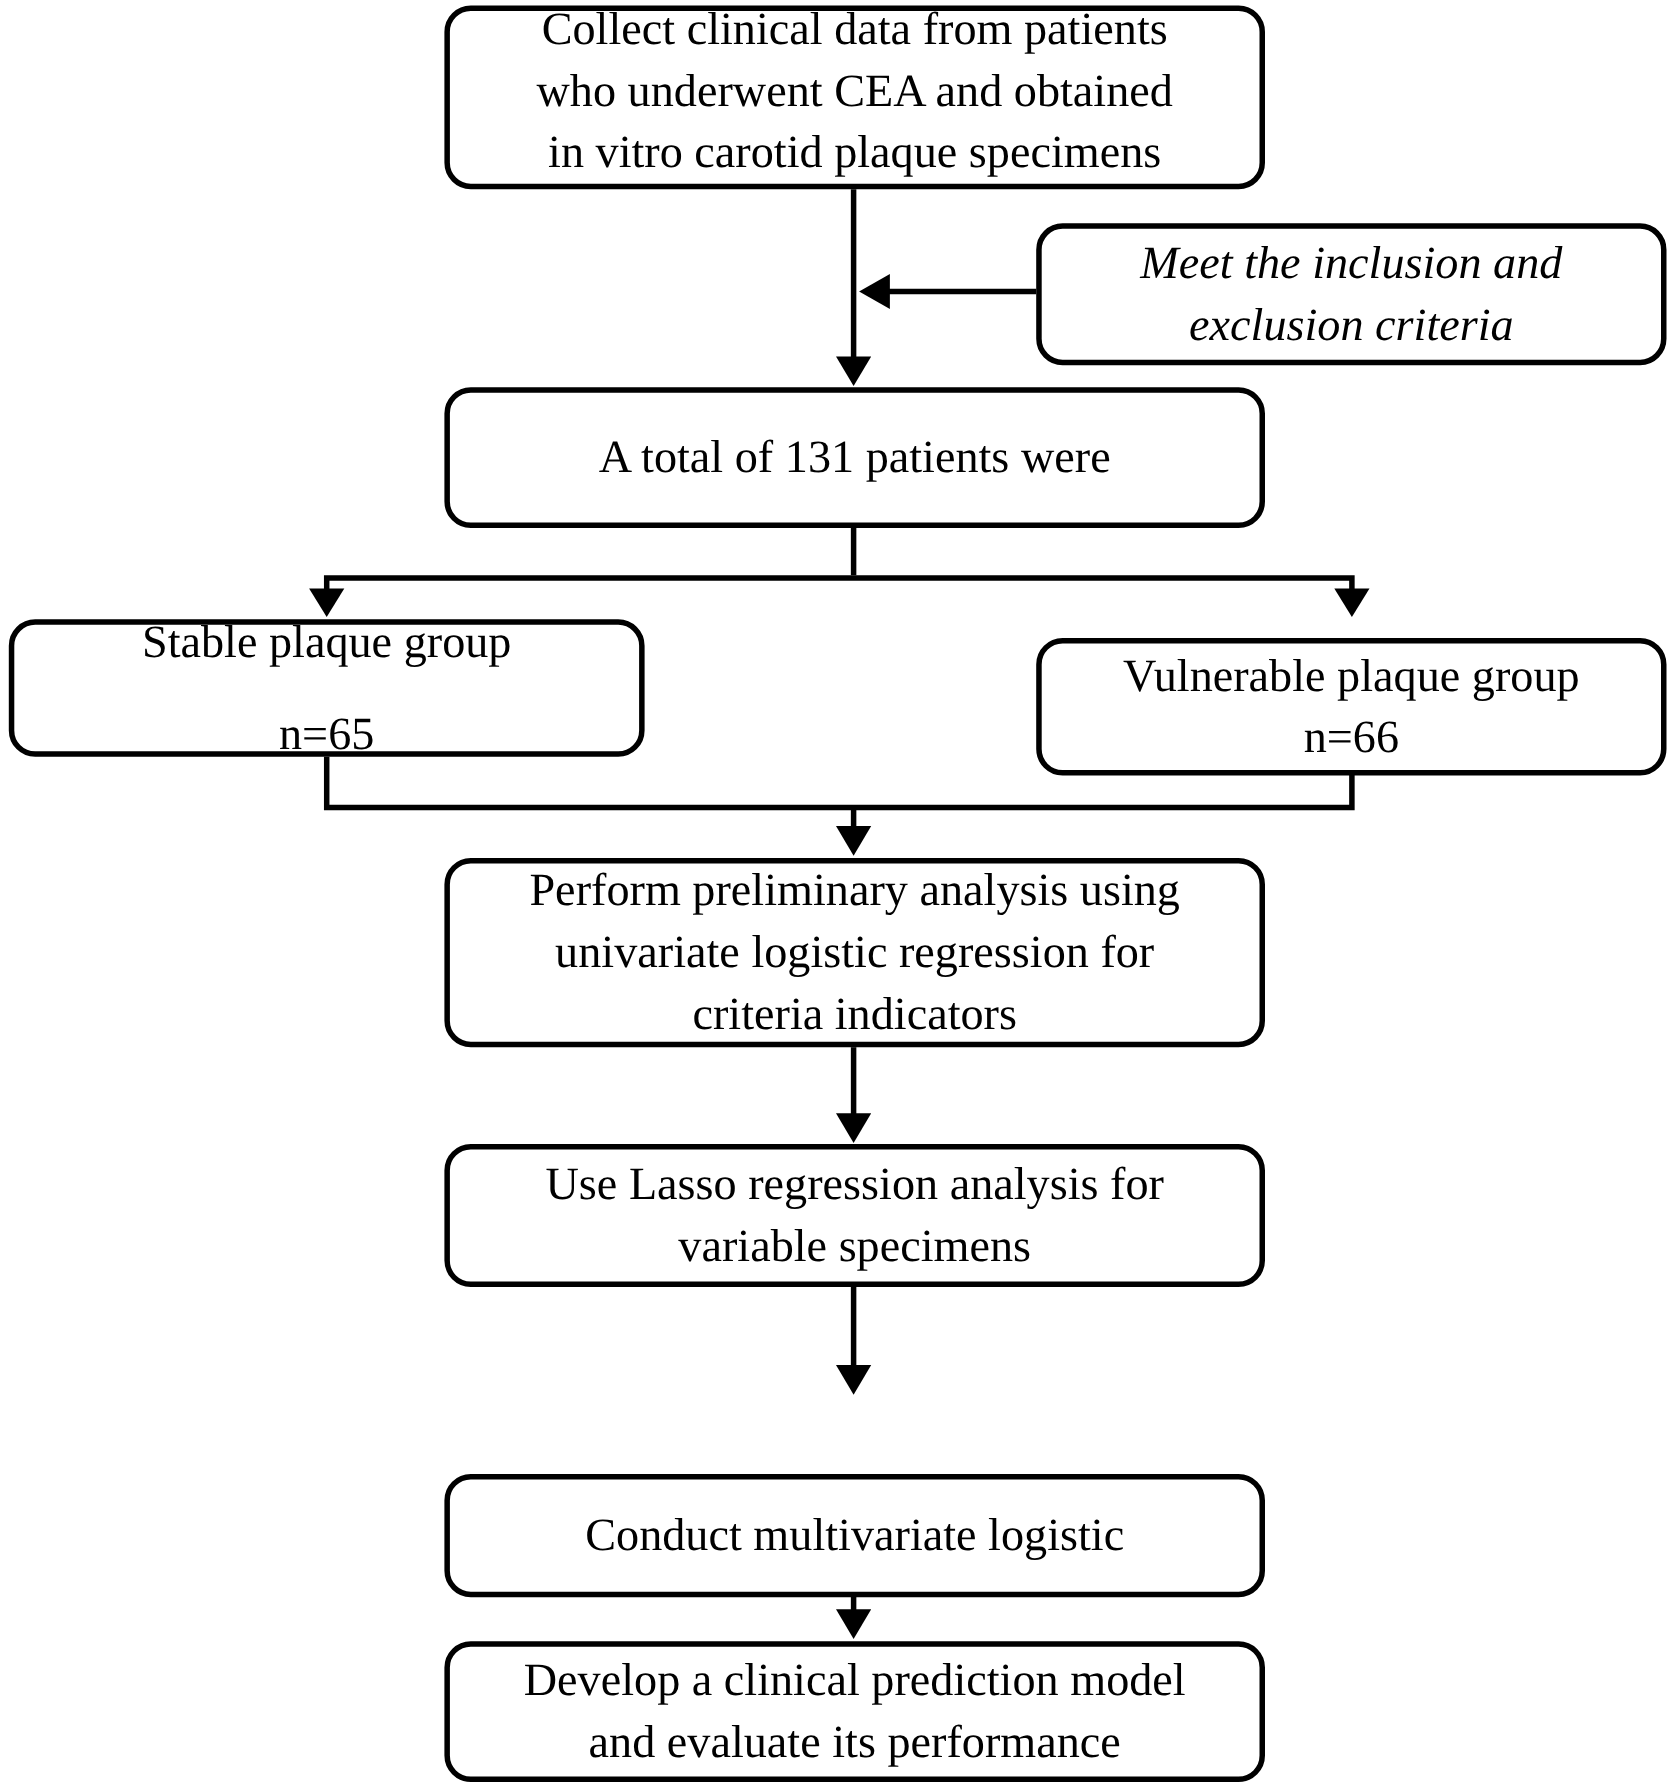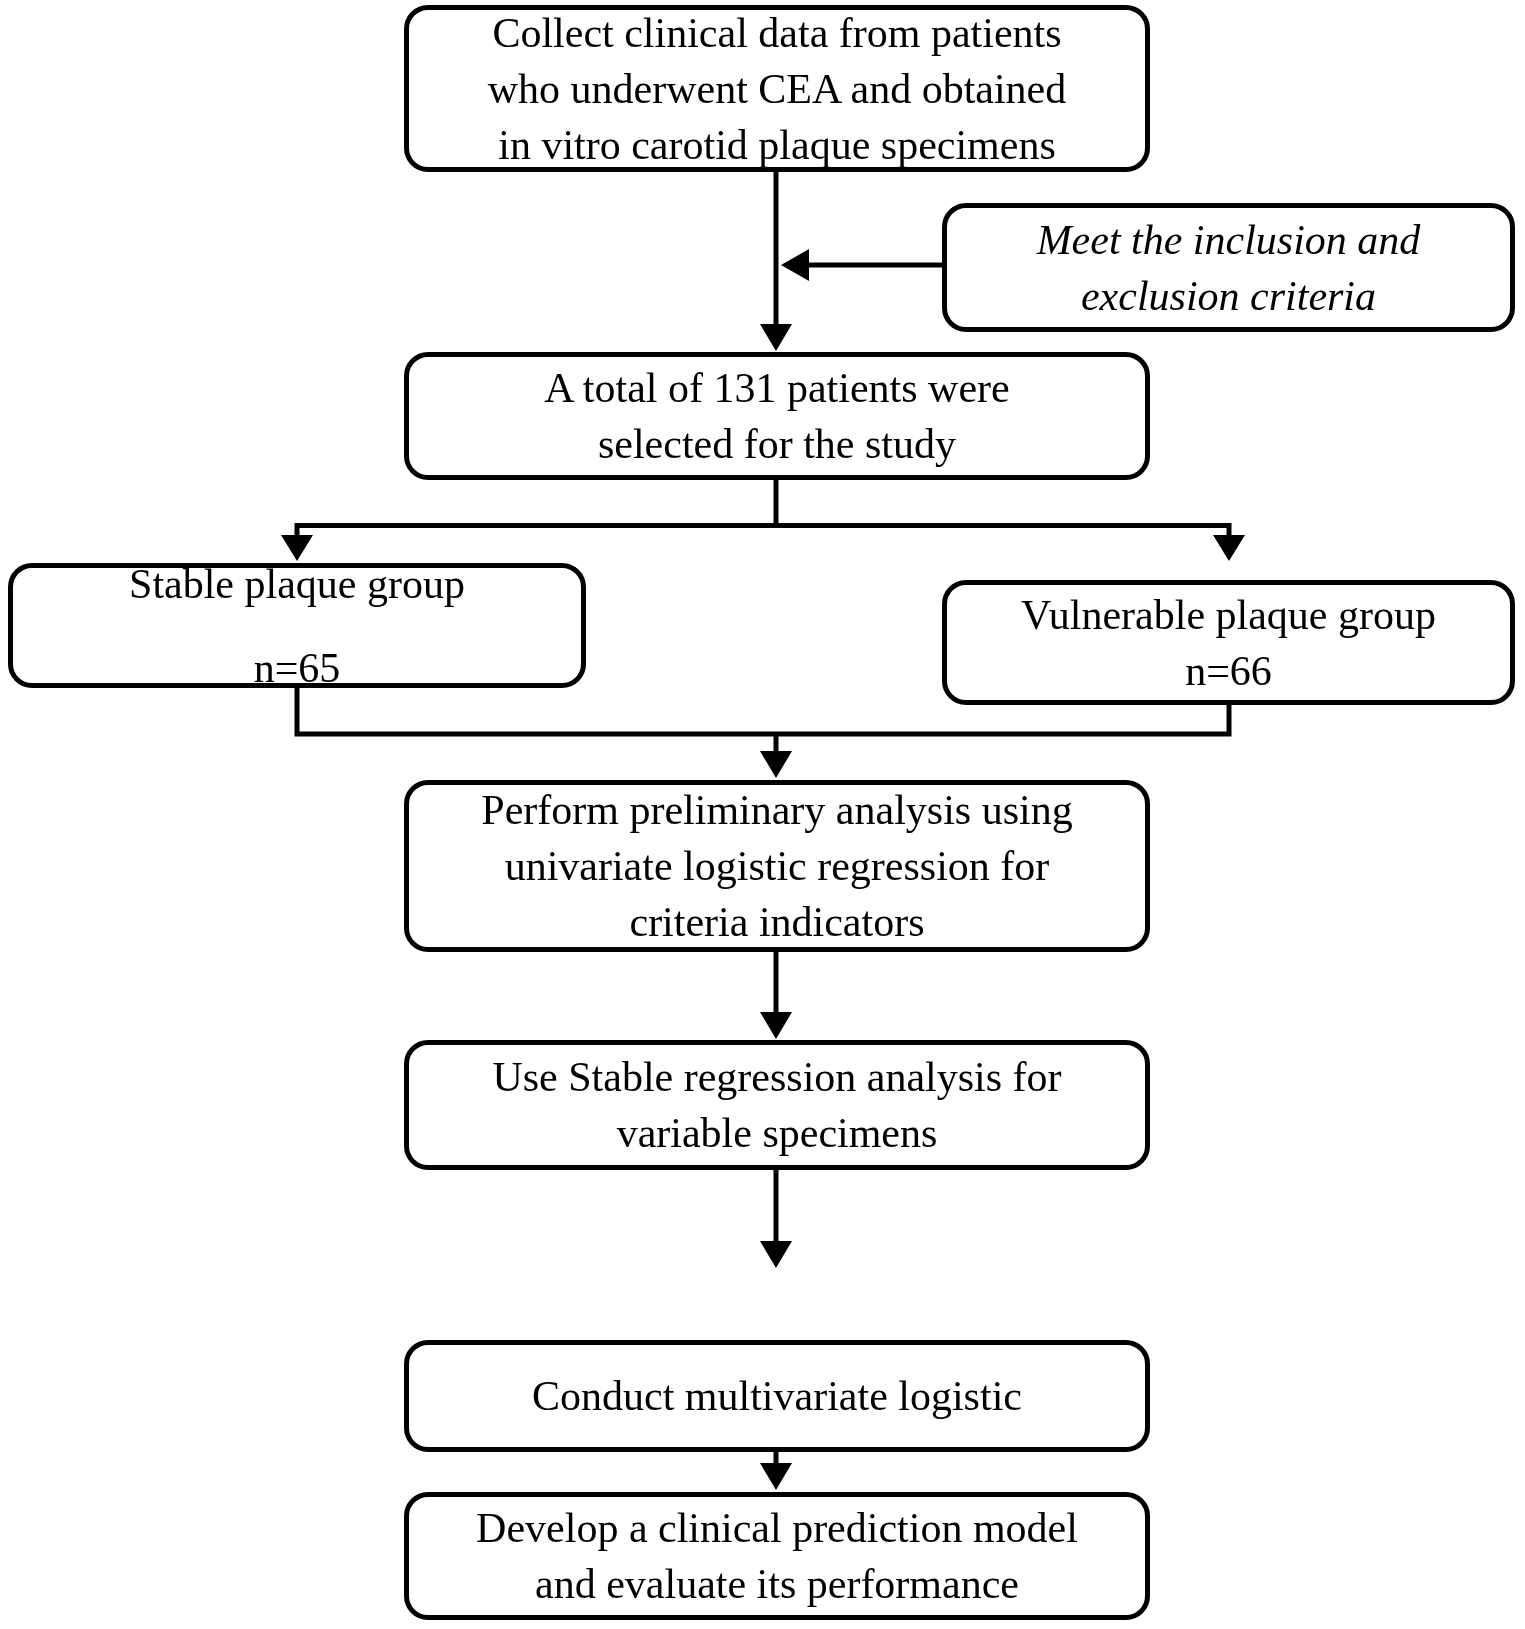--- a/index.html
+++ b/index.html
@@ -88,54 +88,53 @@
       <path class="stroke" d="M776,1170 L776,1245"></path>
       <polygon class="head" points="760,1241 792,1241 776,1268"></polygon>
     </g>
 
     <g>
       <path class="stroke" d="M776,1398 L776,1467"></path>
       <polygon class="head" points="760,1463 792,1463 776,1490"></polygon>
     </g>
   </svg>
 
-  <div class="box" style="left:404px; top:5px; width:746px; height:167px;">
+  <div class="box" style="left:404px; top:5px; width:746px; height:167px;justify-content:flex-end;">
     <div class="ln">Collect clinical data from patients</div>
     <div class="ln">who underwent CEA and obtained</div>
     <div class="ln">in vitro carotid plaque specimens</div>
   </div>
 
   <div class="box" style="left:942px; top:203px; width:573px; height:129px;font-style:italic;">
     <div class="ln">Meet the inclusion and</div>
     <div class="ln">exclusion criteria</div>
   </div>
 
   <div class="box" style="left:404px; top:352px; width:746px; height:128px;">
     <div class="ln">A total of 131 patients were</div>
-    <div class="ln">selected for the study</div>
   </div>
 
   <div class="box" style="left:8px; top:563px; width:578px; height:125px;gap:28px;">
     <div class="ln">Stable plaque group</div>
     <div class="ln">n=65</div>
   </div>
 
   <div class="box" style="left:942px; top:563px; width:573px; height:125px;margin-top:17px;">
     <div class="ln">Vulnerable plaque group</div>
     <div class="ln">n=66</div>
   </div>
 
   <div class="box" style="left:404px; top:780px; width:746px; height:172px;">
     <div class="ln">Perform preliminary analysis using</div>
     <div class="ln">univariate logistic regression for</div>
     <div class="ln">criteria indicators</div>
   </div>
 
   <div class="box" style="left:404px; top:1040px; width:746px; height:130px;">
-    <div class="ln">Use Stable regression analysis for</div>
+    <div class="ln">Use Lasso regression analysis for</div>
     <div class="ln">variable specimens</div>
   </div>
 
   <div class="box" style="left:404px; top:1340px; width:746px; height:112px;">
     <div class="ln">Conduct multivariate logistic</div>
   </div>
 
   <div class="box" style="left:404px; top:1492px; width:746px; height:128px;">
     <div class="ln">Develop a clinical prediction model</div>
     <div class="ln">and evaluate its performance</div>

